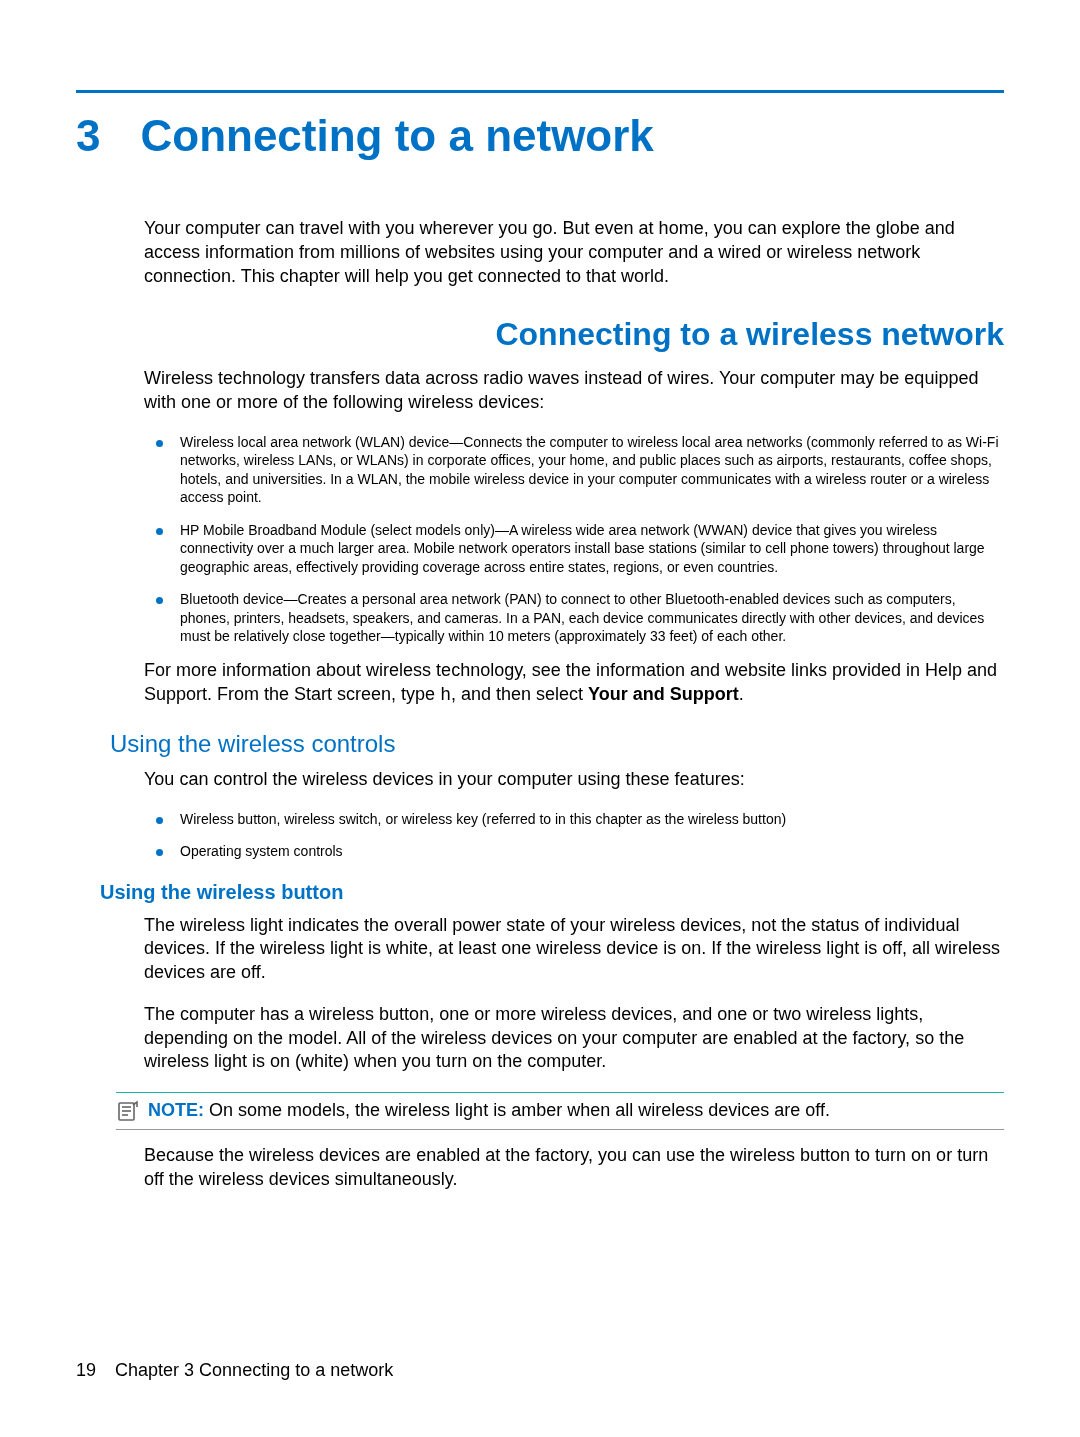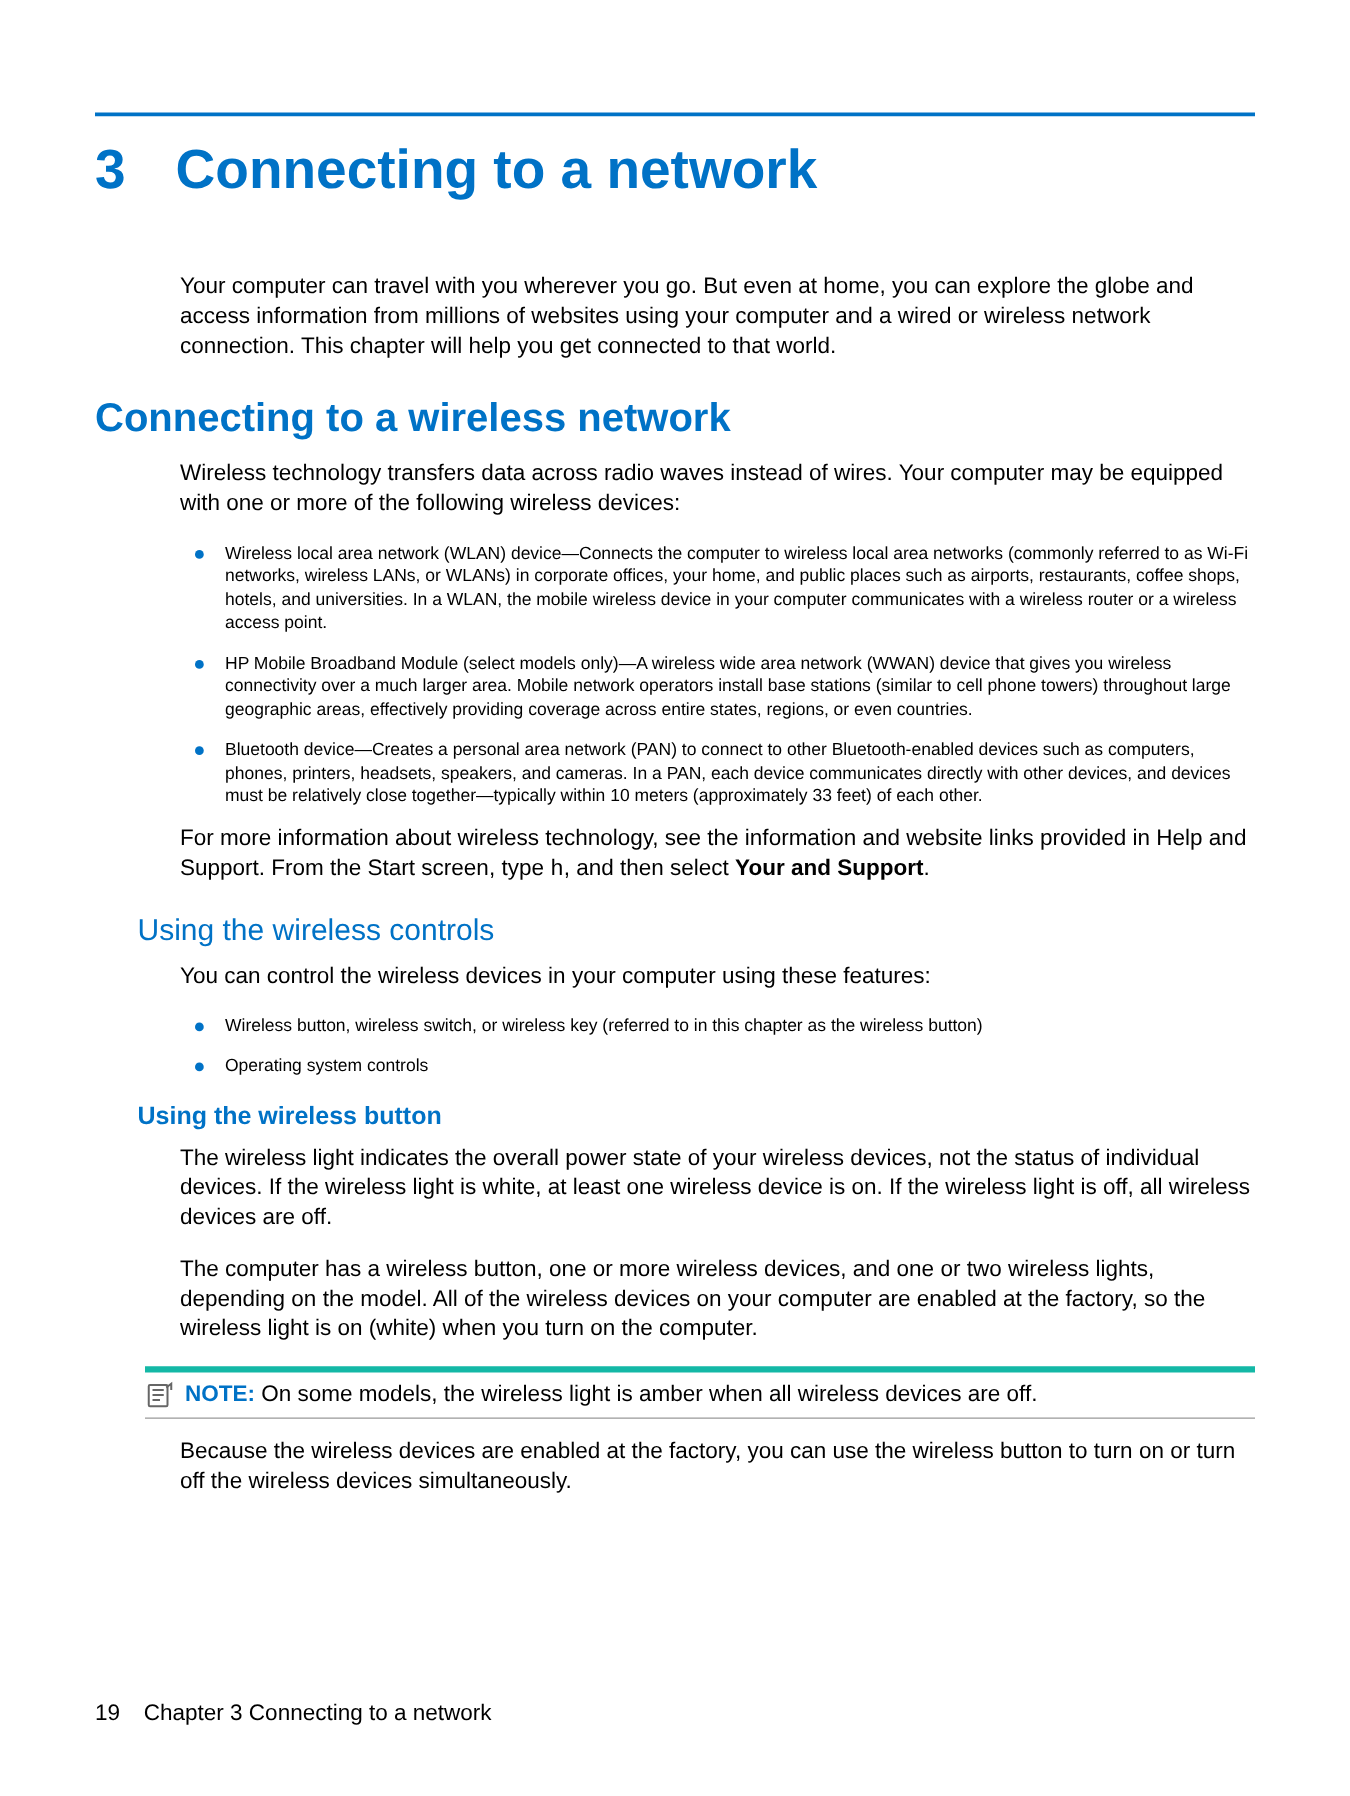--- a/index.html
+++ b/index.html
@@ -42,20 +42,21 @@
     line-height: 1.32;
   }
   .para {
     margin: 0 0 18px 0;
   }
   .h2 {
     font-size: 32px;
     font-weight: bold;
     color: #0072c6;
     margin: 28px 0 14px 0;
+    text-align: right;
   }
   .h3 {
     font-size: 24px;
     font-weight: normal;
     color: #0072c6;
     margin: 22px 0 10px 0;
   }
   .h4 {
     font-size: 20px;
     font-weight: bold;
@@ -81,21 +82,21 @@
     top: 7px;
     width: 7px;
     height: 7px;
     background: #0072c6;
     border-radius: 50%;
   }
   .mono {
     font-family: "Courier New", monospace;
   }
   .note-box {
-    border-top: 5px solid #14b8a6;
+    border-top: 1px solid #14b8a6;
     border-bottom: 1px solid #999;
     padding: 6px 0 6px 0;
     margin: 6px 0 14px -28px;
     display: flex;
     gap: 8px;
     align-items: flex-start;
     font-size: 18px;
   }
   .note-icon {
     display: inline-flex;
@@ -147,21 +148,21 @@
 
   <h3 class="h3" style="margin-left:34px">Using the wireless controls</h3>
   <div class="body-block">
     <p class="para">You can control the wireless devices in your computer using these features:</p>
     <ul class="bullets">
       <li>Wireless button, wireless switch, or wireless key (referred to in this chapter as the wireless button)</li>
       <li>Operating system controls</li>
     </ul>
   </div>
 
-  <h4 class="h4" style="margin-left:34px">Using the wireless button</h4>
+  <h4 class="h4" style="margin-left:24px">Using the wireless button</h4>
   <div class="body-block">
     <p class="para">The wireless light indicates the overall power state of your wireless devices, not the status of individual devices. If the wireless light is white, at least one wireless device is on. If the wireless light is off, all wireless devices are off.</p>
     <p class="para">The computer has a wireless button, one or more wireless devices, and one or two wireless lights, depending on the model. All of the wireless devices on your computer are enabled at the factory, so the wireless light is on (white) when you turn on the computer.</p>
 
     <div class="note-box">
       <span class="note-icon">
         <svg viewBox="0 0 24 24" fill="none" stroke="currentColor" stroke-width="1.6">
           <rect x="3" y="4" width="15" height="17" rx="1"></rect>
           <line x1="6" y1="8" x2="15" y2="8"></line>
           <line x1="6" y1="12" x2="15" y2="12"></line>

